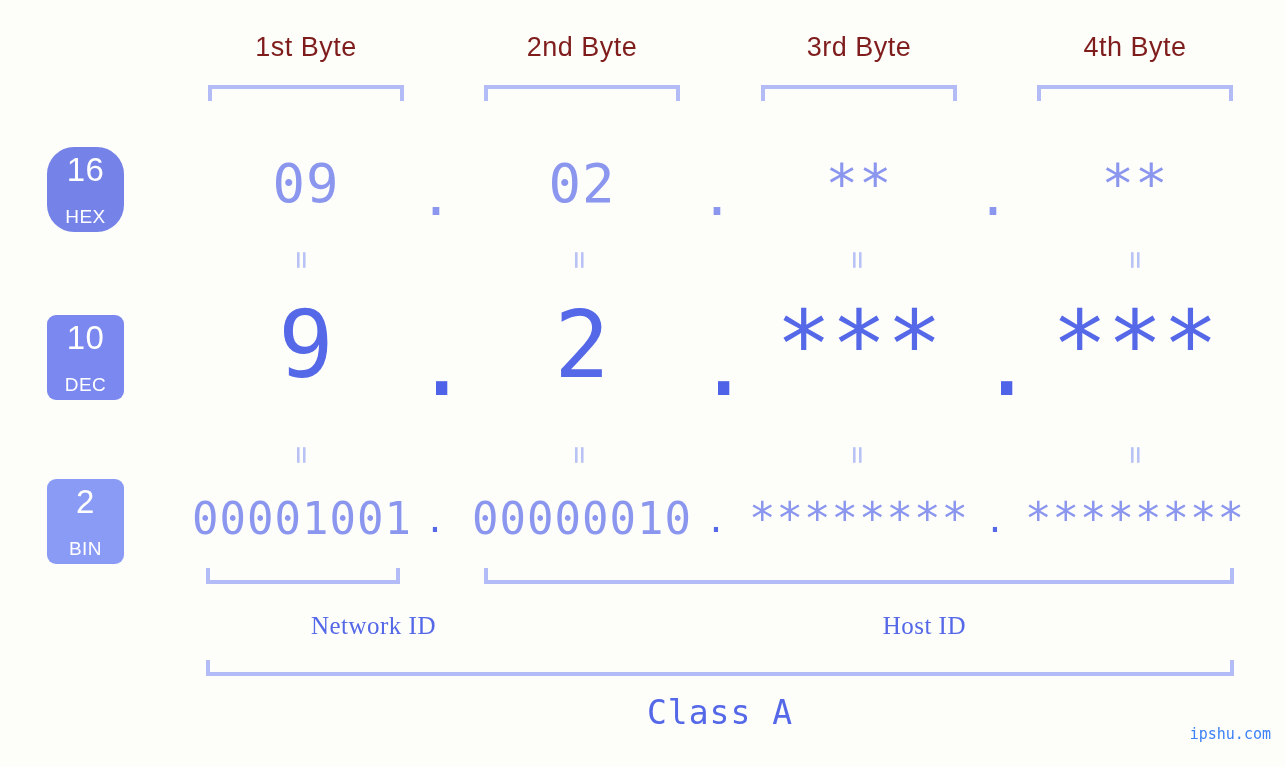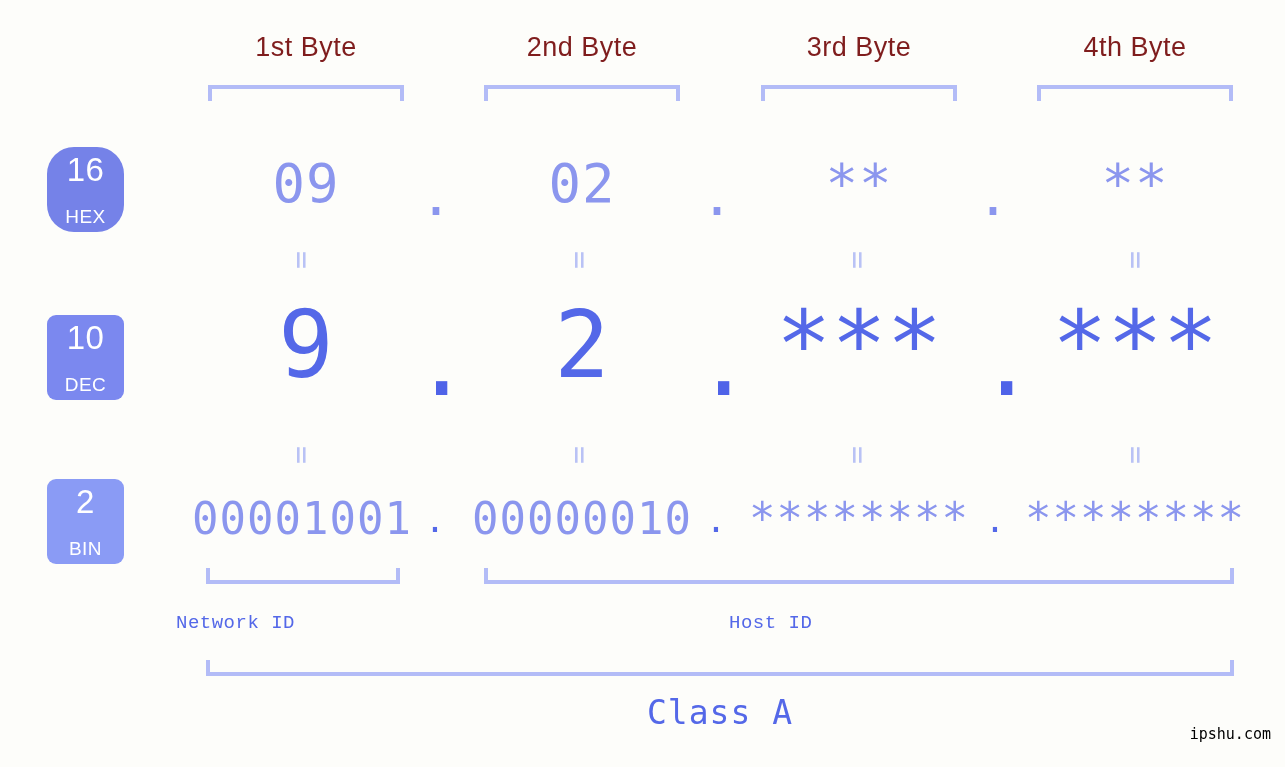--- a/index.html
+++ b/index.html
@@ -142,23 +142,23 @@
     font-family: "DejaVu Sans Mono", monospace;
     font-size: 30px;
     color: #b9c2f5;
     transform: rotate(90deg);
     line-height: 1;
   }
 
   
   .section-label {
     position: absolute;
-    text-align: left;
-    font-family: Liberation Mono, monospace;
-    font-size: 19px;
+    text-align: right;
+    font-family: Liberation Serif, serif;
+    font-size: 25px;
     color: #5468e8;
     white-space: nowrap;
     letter-spacing: 0.5px;
   }
   .class-label {
     position: absolute;
     text-align: center;
     font-family: "DejaVu Sans Mono", monospace;
     font-size: 33px;
     color: #5468e8;
@@ -166,21 +166,21 @@
     letter-spacing: 1px;
   }
 
   
   .watermark {
     position: absolute;
     right: 14px;
     bottom: 24px;
     font-family: "DejaVu Sans Mono", monospace;
     font-size: 15px;
-    color: #000000;
+    color: #3b82f6;
     letter-spacing: 0px;
   }
 </style>
 </head>
 <body>
 
 <div class="canvas">
 
   <div class="byte-label" style="left:176px;">1st Byte</div>
   <div class="byte-label" style="left:452px;">2nd Byte</div>

